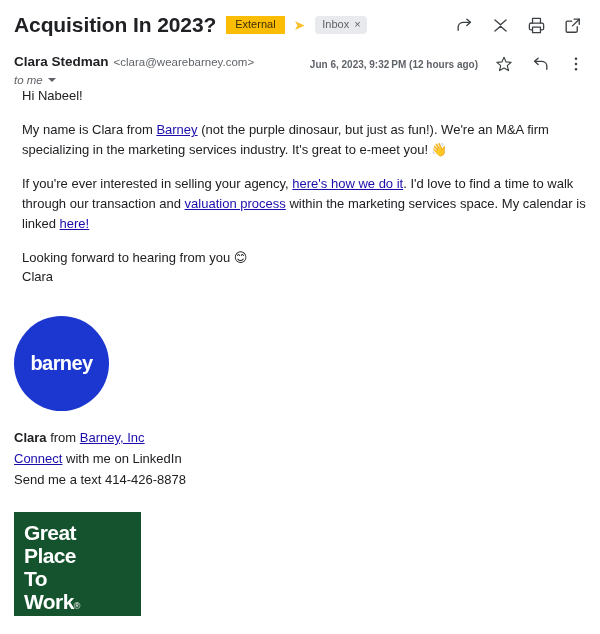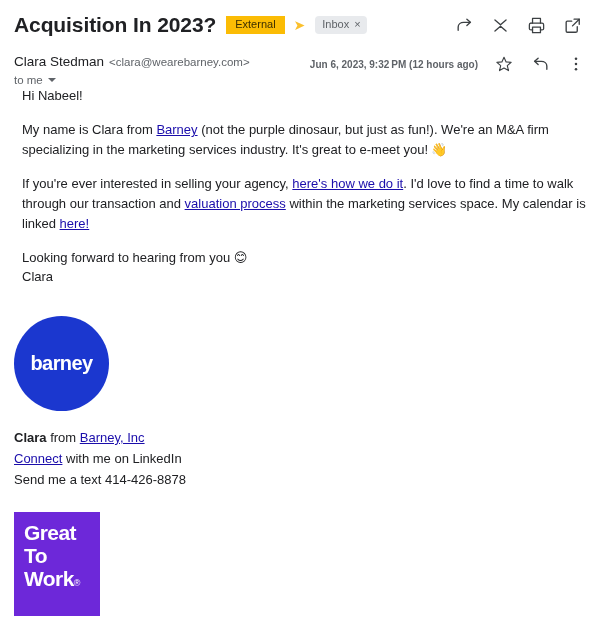--- a/index.html
+++ b/index.html
@@ -88,35 +88,36 @@
   
   .sender-row {
     display: flex;
     align-items: flex-start;
     padding: 6px 14px 0 14px;
   }
   .sender-left { flex: 0 0 auto; }
   .sender-line { display: flex; align-items: baseline; flex-wrap: nowrap; }
   .sender-name {
     font-size: 13.5px;
-    font-weight: normal;
+    font-weight: bold;
     color: #202124;
   }
   .sender-email {
     font-size: 11.5px;
     color: #5f6368;
     margin-left: 5px;
   }
   .to-me-row {
     display: flex;
     align-items: center;
     gap: 5px;
     margin-top: 5px;
     font-size: 11.5px;
     color: #5f6368;
+    font-style: italic;
   }
   .caret-down {
     width: 0; height: 0;
     border-left: 4px solid transparent;
     border-right: 4px solid transparent;
     border-top: 4px solid #5f6368;
     display: inline-block;
   }
   .sender-right {
     margin-left: auto;
@@ -173,23 +174,23 @@
     padding: 16px 14px 0 14px;
     font-size: 13px;
     line-height: 21px;
     color: #202124;
   }
   .sig-strong { font-weight: bold; }
 
   
   .gptw-wrap { padding: 22px 14px 0 14px; }
   .gptw {
-    width: 86px;
+    width: 127px;
     height: 104px;
-    background: #6d28d9;
+    background: #14532d;
     padding: 9px 10px 0 10px;
     box-sizing: border-box;
   }
   .gptw-line {
     color: #ffffff;
     font-weight: bold;
     font-size: 21px;
     line-height: 23px;
     letter-spacing: -0.6px;
   }
@@ -310,18 +311,19 @@
   </div>
   <div>
     <a class="body-link" href="#">Connect</a><span> with me on LinkedIn</span>
   </div>
   <div>Send me a text 414-426-8878</div>
 </div>
 
 <div class="gptw-wrap">
   <div class="gptw">
     <div class="gptw-line">Great</div>
+    <div class="gptw-line">Place</div>
     <div class="gptw-line">To</div>
     <div class="gptw-line">
       <span>Work</span><span class="gptw-reg">®</span>
     </div>
   </div>
 </div>
 
 </body></html>

